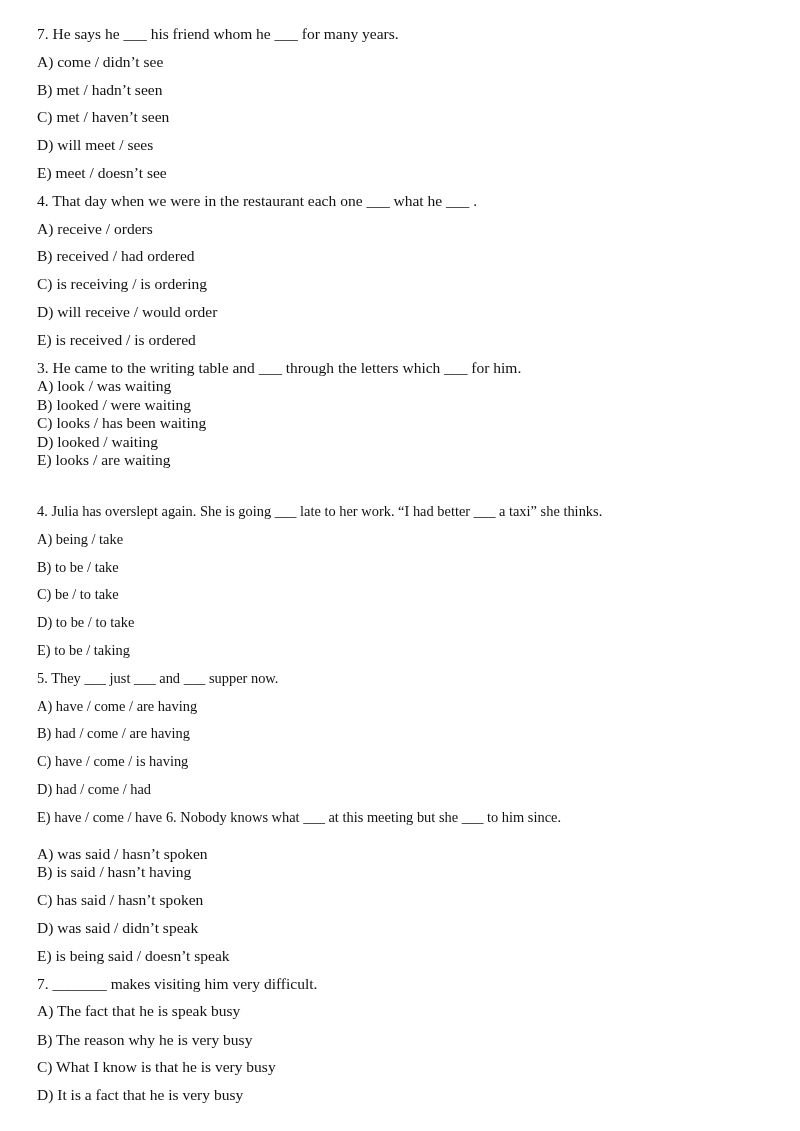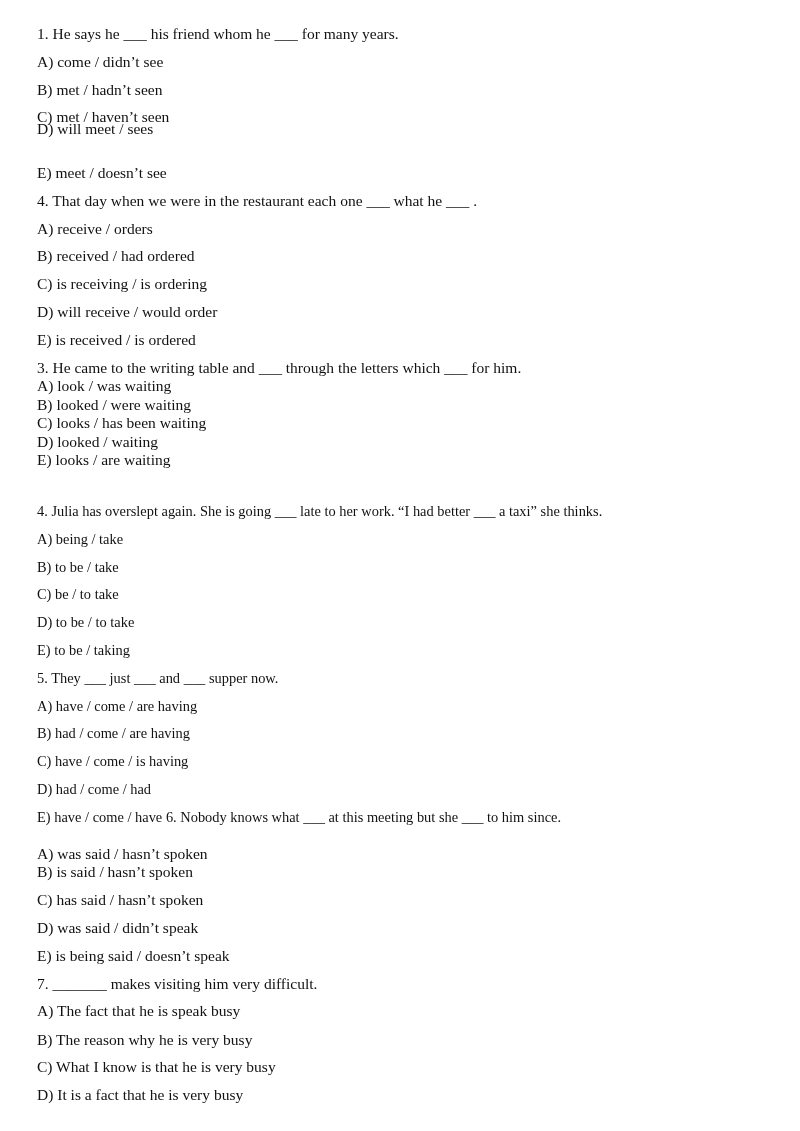--- a/index.html
+++ b/index.html
@@ -6,25 +6,25 @@
   body { width: 800px; height: 1131px; position: relative; overflow: hidden;
          font-family: "Liberation Serif", "DejaVu Serif", serif; color: #111111; }
   .line { position: absolute; left: 37px; font-size: 15.5px; line-height: 18px; white-space: nowrap; }
   .cond { transform: scaleX(0.93); transform-origin: left center; }
 </style>
 </head>
 <body>
 
 <div>
 
-  <div class="line" style="top:25px">1. He says he ___ his friend whom he ___ for many years.</div>
+  <div class="line" style="top:25px">7. He says he ___ his friend whom he ___ for many years.</div>
   <div class="line" style="top:53px">A) come / didn’t see</div>
   <div class="line" style="top:81px">B) met / hadn’t seen</div>
   <div class="line" style="top:108px">C) met / haven’t seen</div>
-  <div class="line" style="top:120px">D) will meet / sees</div>
+  <div class="line" style="top:136px">D) will meet / sees</div>
   <div class="line" style="top:164px">E) meet / doesn’t see</div>
 
   <div class="line" style="top:192px">4. That day when we were in the restaurant each one ___ what he ___ .</div>
   <div class="line" style="top:220px">A) receive / orders</div>
   <div class="line" style="top:247px">B) received / had ordered</div>
   <div class="line" style="top:275px">C) is receiving / is ordering</div>
   <div class="line" style="top:303px">D) will receive / would order</div>
   <div class="line" style="top:331px">E) is received / is ordered</div>
 
   <div class="line" style="top:359px">3. He came to the writing table and ___ through the letters which ___ for him.</div>
@@ -42,21 +42,21 @@
   <div class="line cond" style="top:641px">E) to be / taking</div>
 
   <div class="line cond" style="top:669px">5. They ___ just ___ and ___ supper now.</div>
   <div class="line cond" style="top:697px">A) have / come / are having</div>
   <div class="line cond" style="top:724px">B) had / come / are having</div>
   <div class="line cond" style="top:752px">C) have / come / is having</div>
   <div class="line cond" style="top:780px">D) had / come / had</div>
   <div class="line cond" style="top:808px">E) have / come / have 6. Nobody knows what ___ at this meeting but she ___ to him since.</div>
 
   <div class="line" style="top:845px">A) was said / hasn’t spoken</div>
-  <div class="line" style="top:863px">B) is said / hasn’t spoken</div>
+  <div class="line" style="top:863px">B) is said / hasn’t having</div>
   <div class="line" style="top:891px">C) has said / hasn’t spoken</div>
   <div class="line" style="top:919px">D) was said / didn’t speak</div>
   <div class="line" style="top:947px">E) is being said / doesn’t speak</div>
 
   <div class="line" style="top:975px">7. _______ makes visiting him very difficult.</div>
   <div class="line" style="top:1002px">A) The fact that he is speak busy</div>
   <div class="line" style="top:1031px">B) The reason why he is very busy</div>
   <div class="line" style="top:1058px">C) What I know is that he is very busy</div>
   <div class="line" style="top:1086px">D) It is a fact that he is very busy</div>
 </div>

